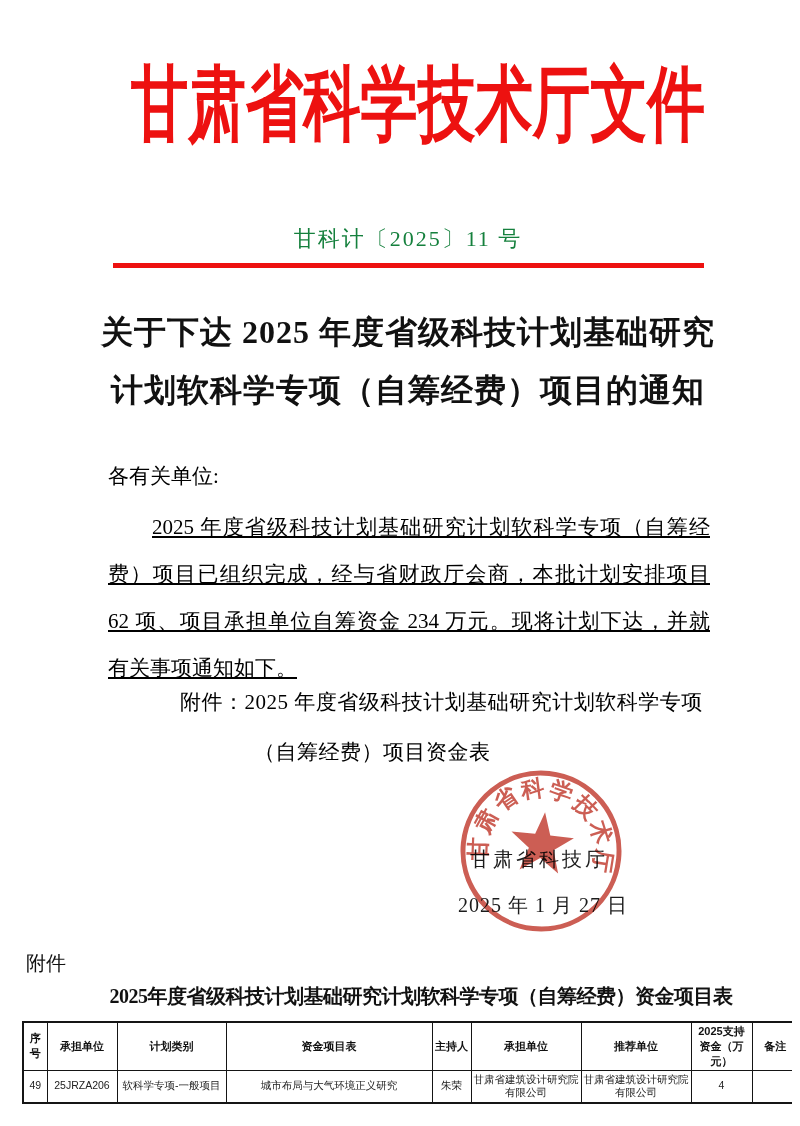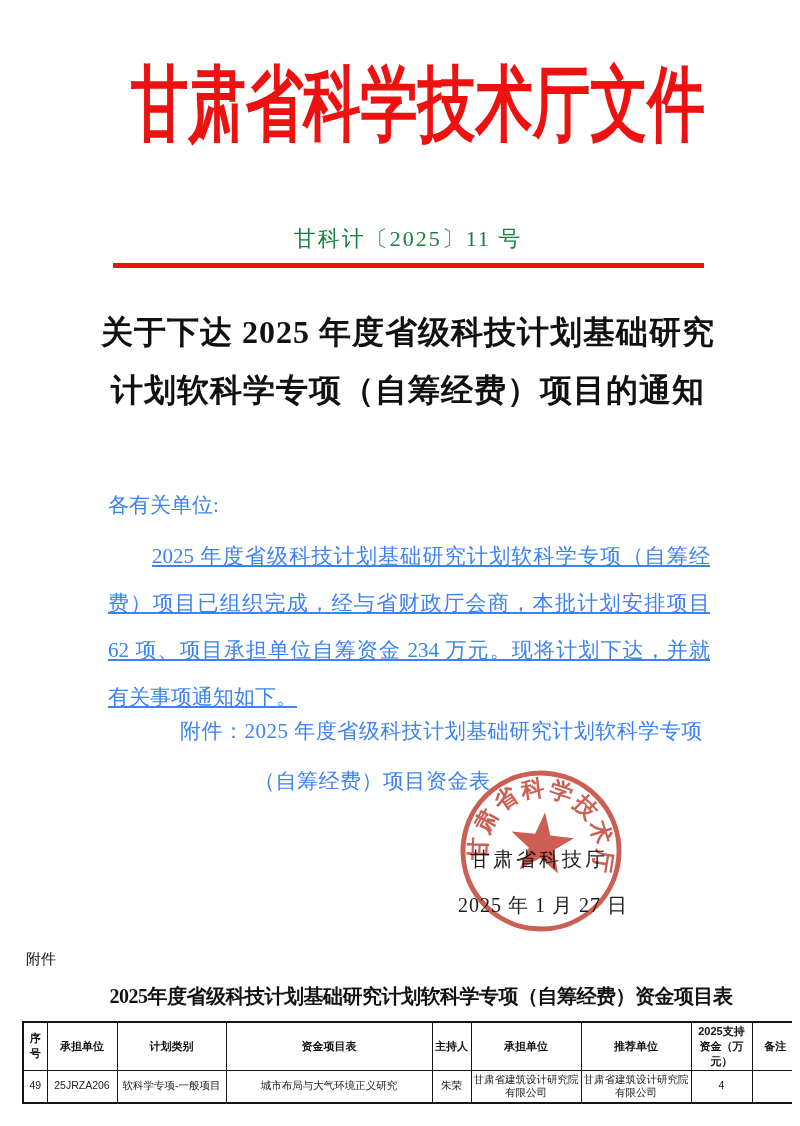--- a/index.html
+++ b/index.html
@@ -45,21 +45,21 @@
   }
   .notice-title {
     font-size: 32px;
     font-weight: bold;
     color: #111;
     letter-spacing: 1px;
   }
   .notice-title.l1 { top: 311px; }
   .notice-title.l2 { top: 369px; }
 
-  .body-text { font-size: 21px; color: #3b82f6; margin-top: 29px; }
+  .body-text { font-size: 21px; color: #000000; }
   .salutation { left: 100px; top: 462px; }
   .para { left: 100px; top: 504px; width: 602px; line-height: 47px; text-decoration: underline; }
   .para .pline { text-align: justify; text-align-last: justify; }
   .para .pline.first { text-indent: 44px; }
   .para .pline.last { text-align-last: left; }
 
   .attach-ref1 { left: 172px; top: 688px; letter-spacing: 0.5px; }
   .attach-ref2 { left: 246px; top: 738px; letter-spacing: 0.5px; }
 
   .signer { left: 462px; top: 846px; font-size: 20px; letter-spacing: 3px; }
@@ -69,21 +69,21 @@
     left: 447px;
     top: 765px;
     width: 172px;
     height: 172px;
     opacity: 0.88;
     mix-blend-mode: multiply;
     transform: rotate(6deg);
     pointer-events: none;
   }
 
-  .attach-label { left: 18px; top: 950px; font-size: 15px; font-family: Liberation Serif, serif; color: #111; }
+  .attach-label { left: 18px; top: 950px; font-size: 20px; font-family: Liberation Serif, serif; color: #111; }
   .table-title {
     top: 983px;
     font-size: 20px;
     font-weight: bold;
     color: #111;
     letter-spacing: -0.5px;
     padding-left: 26px;
   }
 
   .funding-table-wrap { left: 14px; top: 1021px; width: 776px; }

